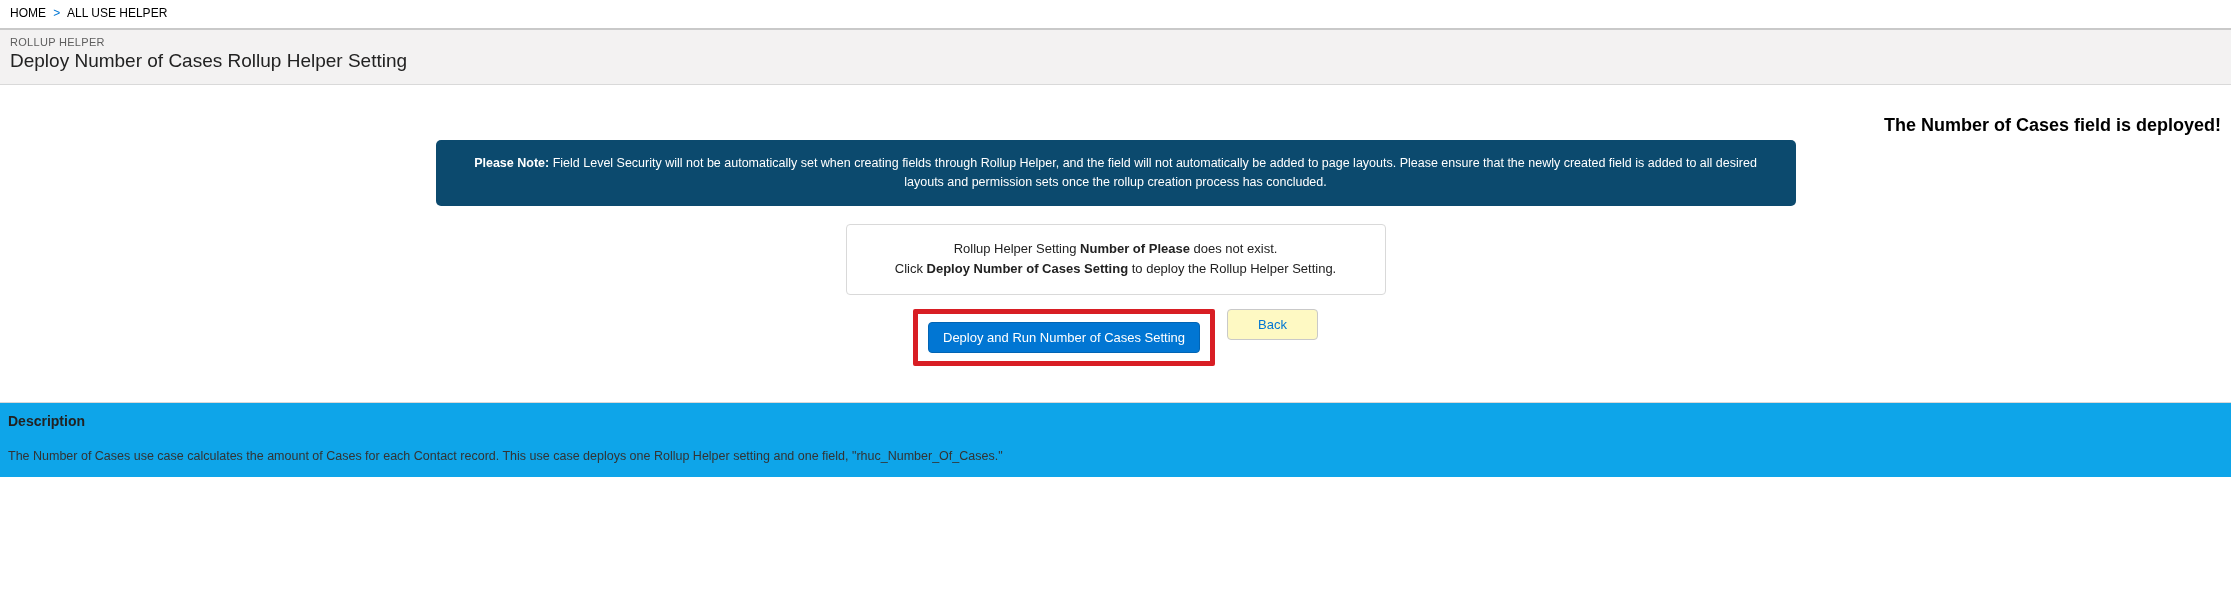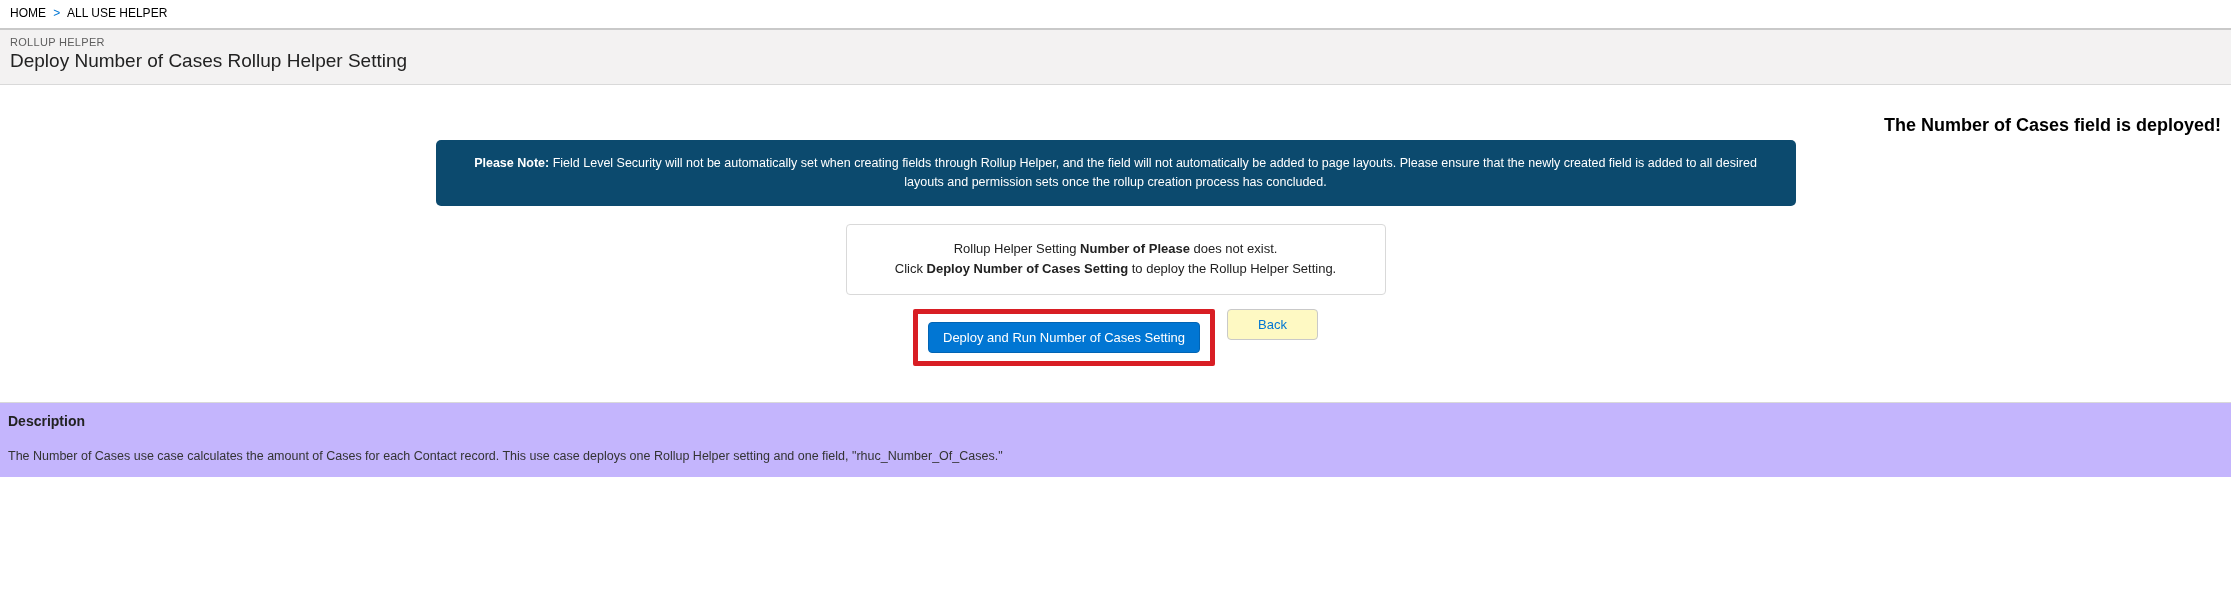--- a/index.html
+++ b/index.html
@@ -109,21 +109,21 @@
     color: #0176D3;
     border: 1px solid #c9c9c9;
     border-radius: 4px;
     padding: 7px 30px;
     font-size: 13px;
     cursor: pointer;
   }
 
   
   .description-band {
-    background: #c4b5fd;
+    background: #0ea5e9;
     border-top: 1px solid #d9d9d9;
     padding: 10px 10px 14px 8px;
     margin-top: 26px;
   }
   .description-title {
     font-size: 14px;
     font-weight: 700;
     margin-bottom: 4px;
   }
   .description-body {

